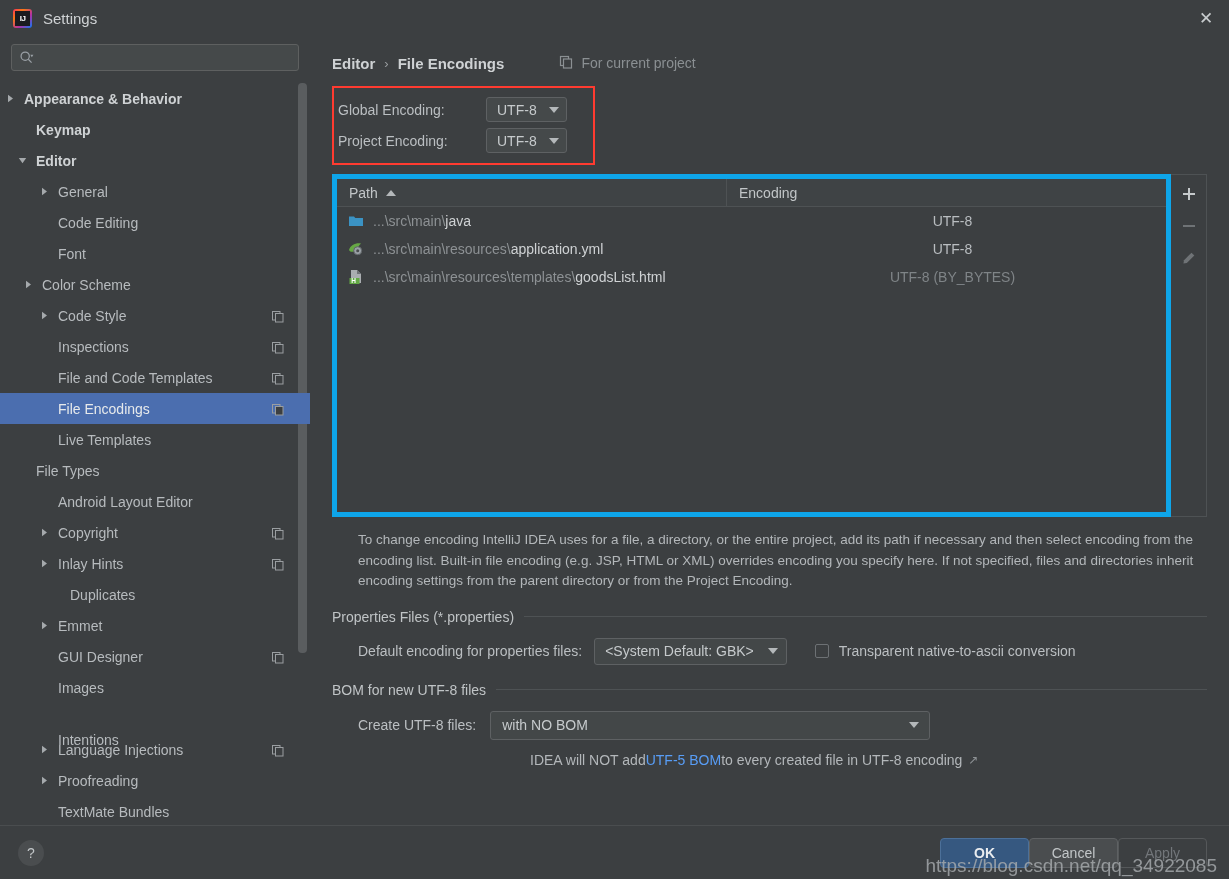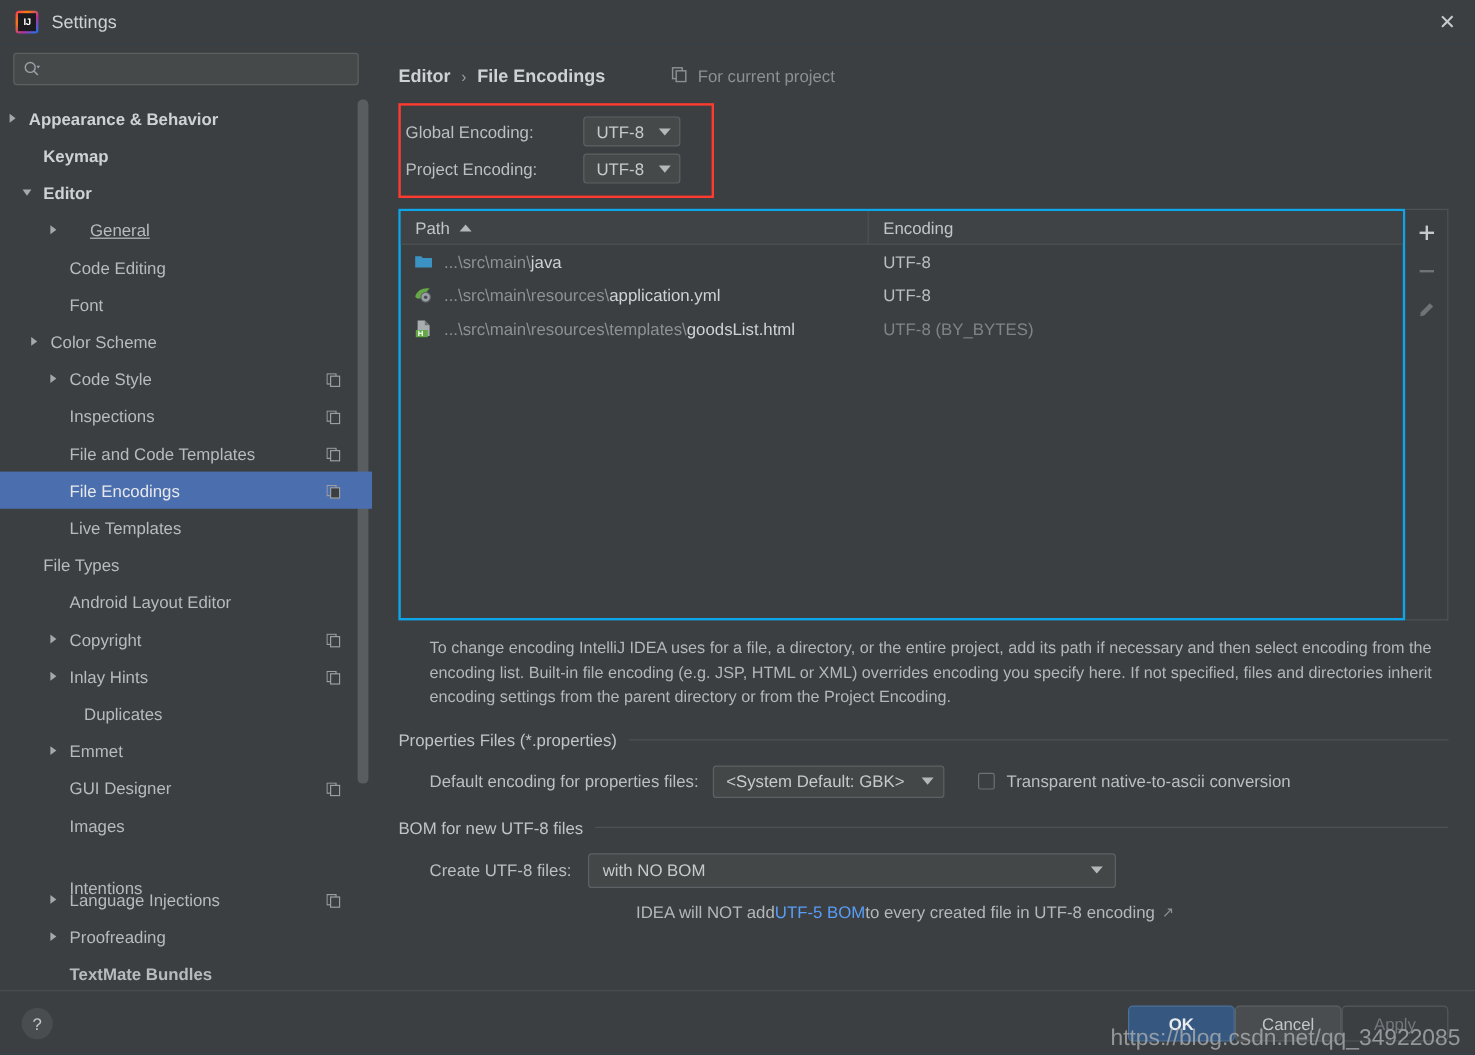--- a/index.html
+++ b/index.html
@@ -141,23 +141,23 @@
   }
   .tri-down {
     width: 0; height: 0; border-left: 5px solid transparent;
     border-right: 5px solid transparent; border-top: 6px solid #b4b8ba;
   }
 
   
   .table-area { display: flex; margin-top: 9px; }
   .table-wrap {
     flex: 1 1 auto; min-width: 0;
-    border: 2px solid #0ea5e9;
+    border: 5px solid #0ea5e9;
     background: #3c3f41;
-    height: 343px; display: flex; flex-direction: column;
+    height: 343px; display: flex; flex-direction: column; text-align: center;
   }
   .thead {
     display: flex; height: 28px; flex: 0 0 28px;
     background: #3f4345; border-bottom: 1px solid #4e5254;
     align-items: center;
   }
   .th {
     font-size: 14px; color: #c2c6c8;
     display: flex; align-items: center; gap: 8px;
     padding-left: 12px; height: 100%; cursor: pointer;
@@ -322,21 +322,21 @@
               </svg>
             </span>
             <span class="node-label" style="margin-left: 8px;">Editor</span>
           </div>
           <div class="node" style="padding-left: 38px;">
             <span class="arrow">
               <svg width="9" height="9" viewBox="0 0 9 9">
                 <path d="M2 0.8 L7 4.5 L2 8.2 Z" fill="#a5a9ac"></path>
               </svg>
             </span>
-            <span class="node-label" style="margin-left: 25px; text-decoration: underline;">General</span>
+            <span class="node-label" style="margin-left: 8px;">General</span>
           </div>
           <div class="node" style="padding-left: 38px;">
             <span class="arrow"></span>
             <span class="node-label" style="margin-left: 8px;">Code Editing</span>
           </div>
           <div class="node" style="padding-left: 38px; text-align: right;">
             <span class="arrow"></span>
             <span class="node-label" style="margin-left: 8px;">Font</span>
           </div>
           <div class="node" style="padding-left: 22px; align-items: center;">
@@ -460,21 +460,21 @@
               </svg></span>
           </div>
           <div class="node" style="padding-left: 38px;">
             <span class="arrow">
               <svg width="9" height="9" viewBox="0 0 9 9">
                 <path d="M2 0.8 L7 4.5 L2 8.2 Z" fill="#a5a9ac"></path>
               </svg>
             </span>
             <span class="node-label" style="margin-left: 8px;">Proofreading</span>
           </div>
-          <div class="node" style="padding-left: 38px; font-weight: bold;">
+          <div class="node" style="padding-left: 38px;">
             <span class="arrow"></span>
             <span class="node-label" style="margin-left: 8px;">TextMate Bundles</span>
           </div>
         </div>
     </div>
 
     <div class="content">
 
       <div class="breadcrumb">
         <span class="crumb link">Editor</span>

